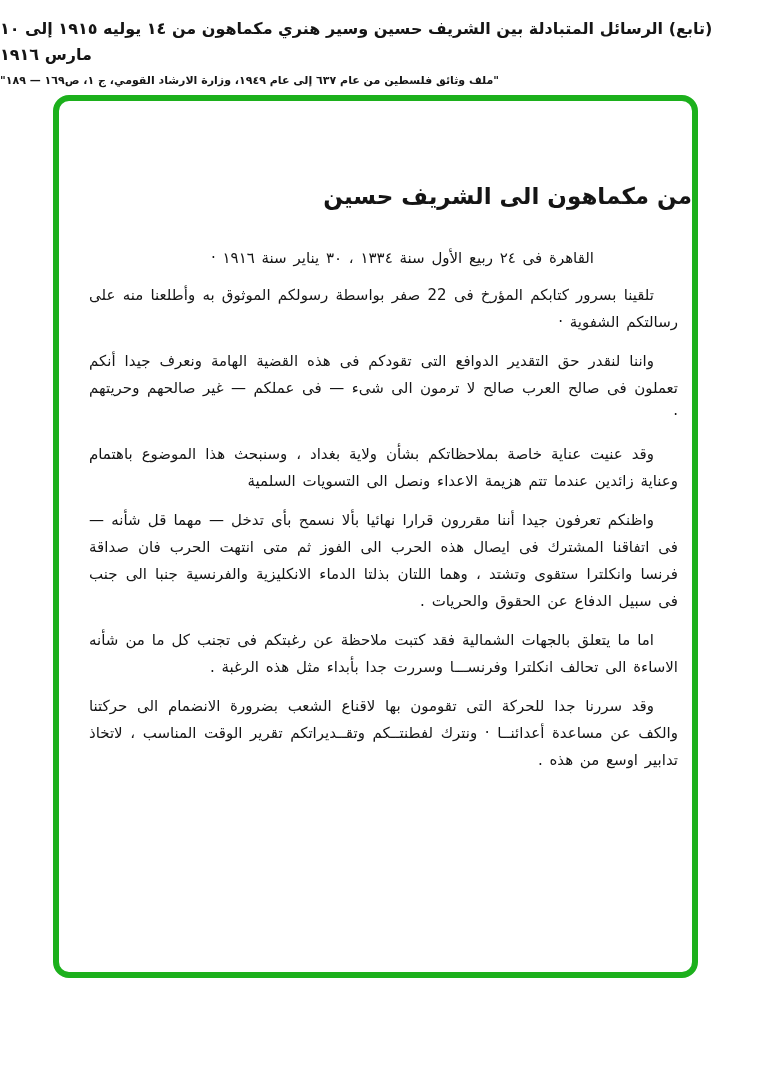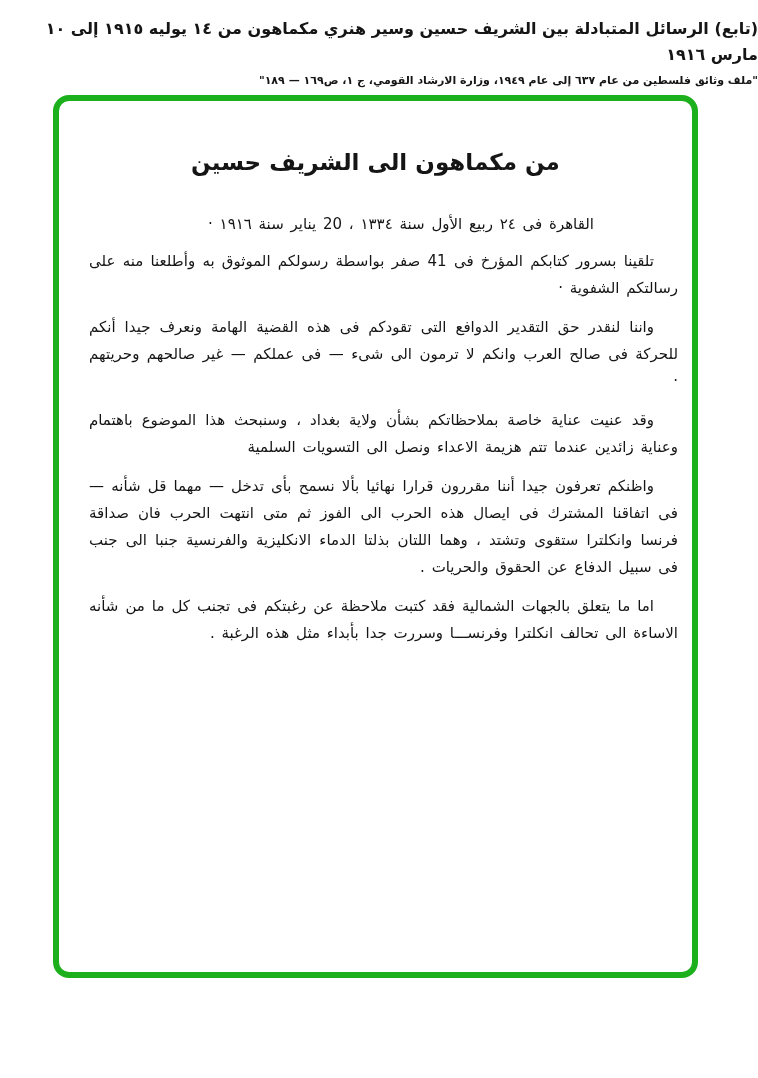--- a/index.html
+++ b/index.html
@@ -15,21 +15,21 @@
     background: #ffffff;
     font-family: "DejaVu Sans", sans-serif;
     color: #151515;
     overflow: hidden;
   }
   .doc-header {
     position: absolute;
     top: 16px;
     left: 0;
     right: 0;
-    text-align: right;
+    text-align: left;
     direction: rtl;
   }
   .doc-header .line1 {
     font-size: 16px;
     font-weight: bold;
     letter-spacing: 0.2px;
     line-height: 26px;
   }
   .doc-header .line2 {
     font-size: 11px;
@@ -42,24 +42,23 @@
     top: 95px;
     width: 645px;
     height: 883px;
     box-sizing: border-box;
     border: 6px solid #1cb01c;
     border-radius: 16px;
     background: #ffffff;
   }
   .letter-title {
     direction: rtl;
-    text-align: center;
     font-weight: bold;
     font-size: 23px;
-    margin-top: 44px;
+    margin-top: 78px;
     line-height: 34px;
   }
   .letter-body {
     direction: rtl;
     unicode-bidi: embed;
     padding: 32px 14px 0 30px;
     font-size: 15px;
     line-height: 27px;
     word-spacing: 2px;
   }
@@ -91,24 +90,25 @@
 
   <div class="doc-header">
     <div class="line1">(تابع) الرسائل المتبادلة بين الشريف حسين وسير هنري مكماهون من ١٤ يوليه ١٩١٥ إلى ١٠ مارس ١٩١٦</div>
     <div class="line2">"ملف وثائق فلسطين من عام ٦٣٧ إلى عام ١٩٤٩، وزارة الارشاد القومي، ج ١، ص١٦٩ — ١٨٩"</div>
   </div>
 
   <div class="frame">
     <div class="letter-title">من مكماهون الى الشريف حسين</div>
 
     <div class="letter-body">
-      <p class="date-line">القاهرة فى ٢٤ ربيع الأول سنة ١٣٣٤ ، 20 يناير سنة ١٩١٦ ·</p>
+      <p class="date-line">القاهرة فى ٢٤ ربيع الأول سنة ١٣٣٤ ، ٣٠ يناير سنة ١٩١٦ ·</p>
 
-      <p class="para">تلقينا بسرور كتابكم المؤرخ فى 41 صفر بواسطة رسولكم الموثوق به وأطلعنا منه على رسالتكم الشفوية ·</p>
-      <p class="para">واننا لنقدر حق التقدير الدوافع التى تقودكم فى هذه القضية الهامة ونعرف جيدا أنكم للحركة فى صالح العرب وانكم لا ترمون الى شىء — فى عملكم — غير صالحهم وحريتهم ·</p>
+      <p class="para">تلقينا بسرور كتابكم المؤرخ فى 22 صفر بواسطة رسولكم الموثوق به وأطلعنا منه على رسالتكم الشفوية ·</p>
+      <p class="para">واننا لنقدر حق التقدير الدوافع التى تقودكم فى هذه القضية الهامة ونعرف جيدا أنكم تعملون فى صالح العرب صالح لا ترمون الى شىء — فى عملكم — غير صالحهم وحريتهم ·</p>
       <p class="para">وقد عنيت عناية خاصة بملاحظاتكم بشأن ولاية بغداد ، وسنبحث هذا الموضوع باهتمام وعناية زائدين عندما تتم هزيمة الاعداء ونصل الى التسويات السلمية</p>
       <p class="para">واظنكم تعرفون جيدا أننا مقررون قرارا نهائيا بألا نسمح بأى تدخل — مهما قل شأنه — فى اتفاقنا المشترك فى ايصال هذه الحرب الى الفوز ثم متى انتهت الحرب فان صداقة فرنسا وانكلترا ستقوى وتشتد ، وهما اللتان بذلتا الدماء الانكليزية والفرنسية جنبا الى جنب فى سبيل الدفاع عن الحقوق والحريات .</p>
       <p class="para">اما ما يتعلق بالجهات الشمالية فقد كتبت ملاحظة عن رغبتكم فى تجنب كل ما من شأنه الاساءة الى تحالف انكلترا وفرنســـا وسررت جدا بأبداء مثل هذه الرغبة .</p>
+      <p class="para">وقد سررنا جدا للحركة التى تقومون بها لاقناع الشعب بضرورة الانضمام الى حركتنا والكف عن مساعدة أعدائنــا · ونترك لفطنتــكم وتقــديراتكم تقرير الوقت المناسب ، لاتخاذ تدابير اوسع من هذه .</p>
     </div>
   </div>
 
 
 </div>
 
 </body></html>

